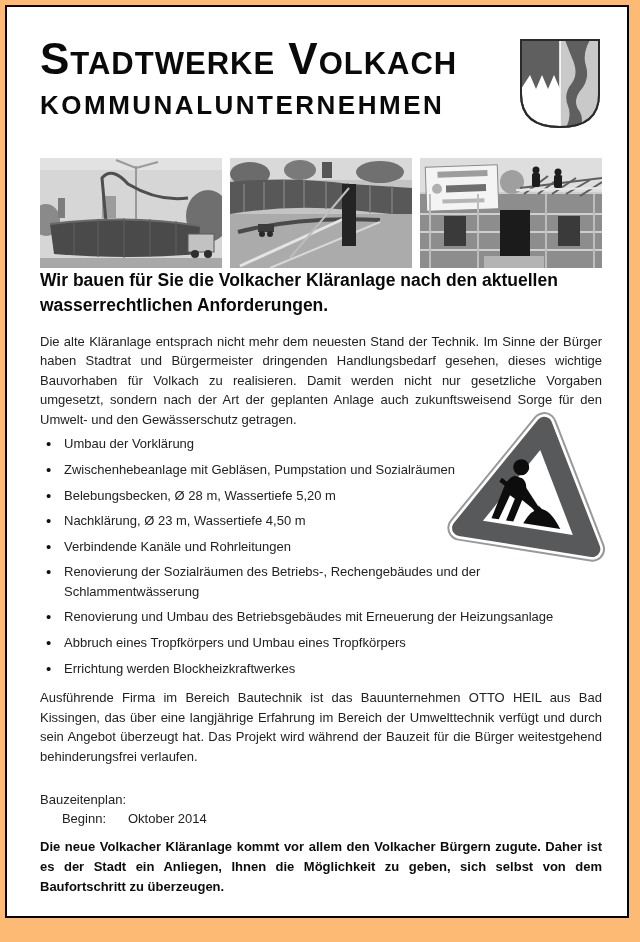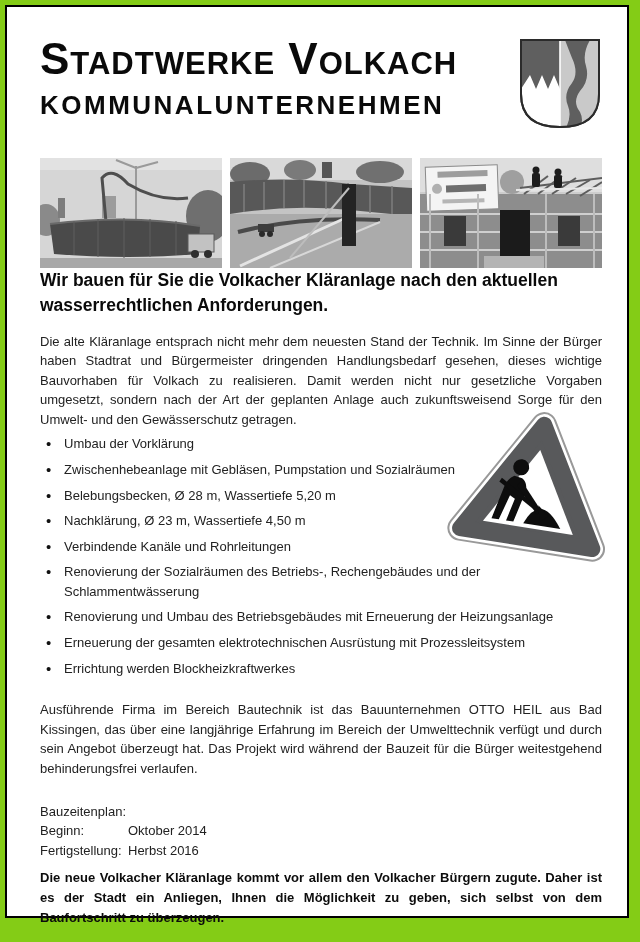--- a/index.html
+++ b/index.html
@@ -2,21 +2,21 @@
 <html lang="de"><head>
 <meta charset="utf-8">
 <style>
   * { margin:0; padding:0; box-sizing:border-box; }
   html,body { background:#ffffff; }
   body {
     width:640px; height:942px;
     font-family:"Liberation Sans", sans-serif;
     color:#1c1c1c; position:relative; overflow:hidden;
   }
-  .page { position:relative; width:640px; height:942px; background:#84cc16; }
+  .page { position:relative; width:640px; height:942px; background:#fdba74; }
   .frame {
     position:absolute; left:5px; top:5px; width:624px; height:913px;
     border:2px solid #000; background:#fff;
   }
   .content { position:absolute; left:40px; top:36px; width:562px; }
 
   
   .header-row { display:flex; justify-content:space-between; align-items:flex-start; }
   .brand-title {
     font-variant:small-caps; font-weight:bold; font-size:44px;
@@ -47,21 +47,21 @@
   ul.bullet-list li {
     position:relative; padding-left:24px; font-size:13px; line-height:1.49;
     margin-bottom:6.3px; color:#222;
   }
   ul.bullet-list li::before {
     content:"•"; position:absolute; left:6px; top:-1px; font-size:15px; color:#111;
   }
 
   .schedule { margin-top:24px; font-size:13px; line-height:1.48; color:#222; }
   .schedule-row { display:flex; }
-  .schedule-label { width:88px; flex:0 0 auto; }
+  .schedule-label { width:88px; flex:0 0 auto;text-align:center; }
   .closing { margin-top:8px; font-weight:bold; font-size:13px; line-height:1.55;
     text-align:justify; color:#0c0c0c; }
 
   
   .sign-wrap {
     position:absolute; left:452px; top:408px; width:166px; height:150px;
     transform:rotate(9deg);
   }
   .sign-wrap svg { width:100%; height:100%; display:block; }
 
@@ -235,35 +235,31 @@
     <p class="para">Die alte Kläranlage entsprach nicht mehr dem neuesten Stand der Technik. Im Sinne der Bürger haben Stadtrat und Bürgermeister dringenden Handlungsbedarf gesehen, dieses wichtige Bauvorhaben für Volkach zu realisieren. Damit werden nicht nur gesetzliche Vorgaben umgesetzt, sondern nach der Art der geplanten Anlage auch zukunftsweisend Sorge für den Umwelt- und den Gewässerschutz getragen.</p>
 
     <ul class="bullet-list">
       <li>Umbau der Vorklärung</li>
       <li>Zwischenhebeanlage mit Gebläsen, Pumpstation und Sozialräumen</li>
       <li>Belebungsbecken, Ø 28 m, Wassertiefe 5,20 m</li>
       <li>Nachklärung, Ø 23 m, Wassertiefe 4,50 m</li>
       <li>Verbindende Kanäle und Rohrleitungen</li>
       <li>Renovierung der Sozialräumen des Betriebs-, Rechengebäudes und der Schlammentwässerung</li>
       <li>Renovierung und Umbau des Betriebsgebäudes mit Erneuerung der Heizungsanlage</li>
-      <li>Erneuerung der gesamten elektrotechnischen Ausrüstung mit Prozessleitsystem</li>
+      <li>Abbruch eines Tropfkörpers und Umbau eines Tropfkörpers</li>
       <li>Errichtung werden Blockheizkraftwerkes</li>
     </ul>
 
-    <p class="para" style="margin-top:22px;">Ausführende Firma im Bereich Bautechnik ist das Bauunternehmen OTTO HEIL aus Bad Kissingen, das über eine langjährige Erfahrung im Bereich der Umwelttechnik verfügt und durch sein Angebot überzeugt hat. Das Projekt wird während der Bauzeit für die Bürger weitestgehend behinderungsfrei verlaufen.</p>
+    <p class="para" style="margin-top:10px;">Ausführende Firma im Bereich Bautechnik ist das Bauunternehmen OTTO HEIL aus Bad Kissingen, das über eine langjährige Erfahrung im Bereich der Umwelttechnik verfügt und durch sein Angebot überzeugt hat. Das Projekt wird während der Bauzeit für die Bürger weitestgehend behinderungsfrei verlaufen.</p>
 
     <div class="schedule">
       <div>Bauzeitenplan:</div>
       <div class="schedule-row">
         <span class="schedule-label">Beginn:</span>
         <span>Oktober 2014</span>
-      </div>
-      <div class="schedule-row">
-        <span class="schedule-label">Fertigstellung:</span>
-        <span>Herbst 2016</span>
       </div>
     </div>
 
     <p class="closing">Die neue Volkacher Kläranlage kommt vor allem den Volkacher Bürgern zugute. Daher ist es der Stadt ein Anliegen, Ihnen die Möglichkeit zu geben, sich selbst von dem Baufortschritt zu überzeugen.</p>
 
   </div>
 
   <div class="sign-wrap">
     <svg viewBox="0 0 124 112" aria-hidden="true">
 

